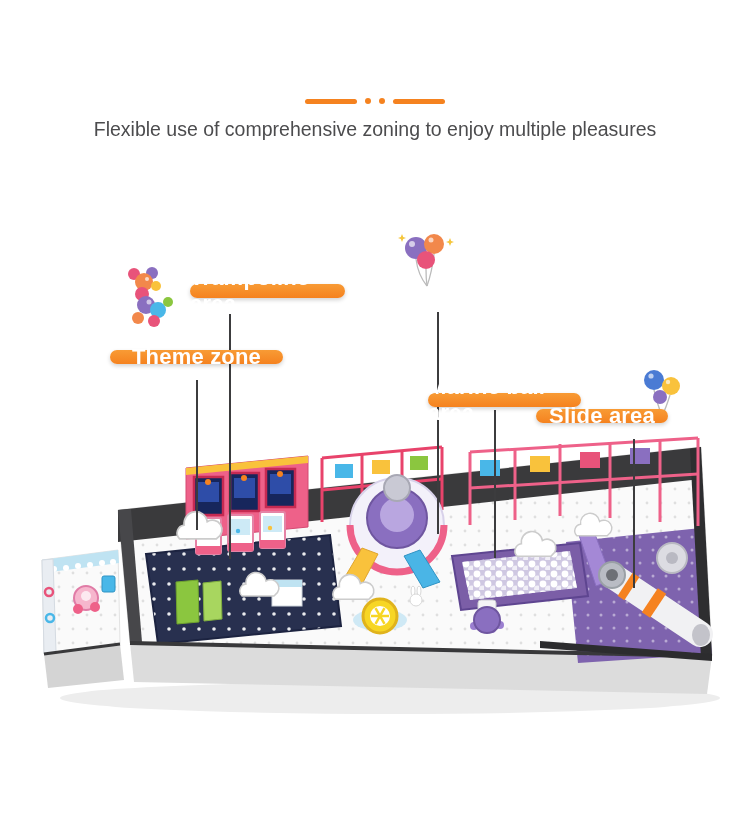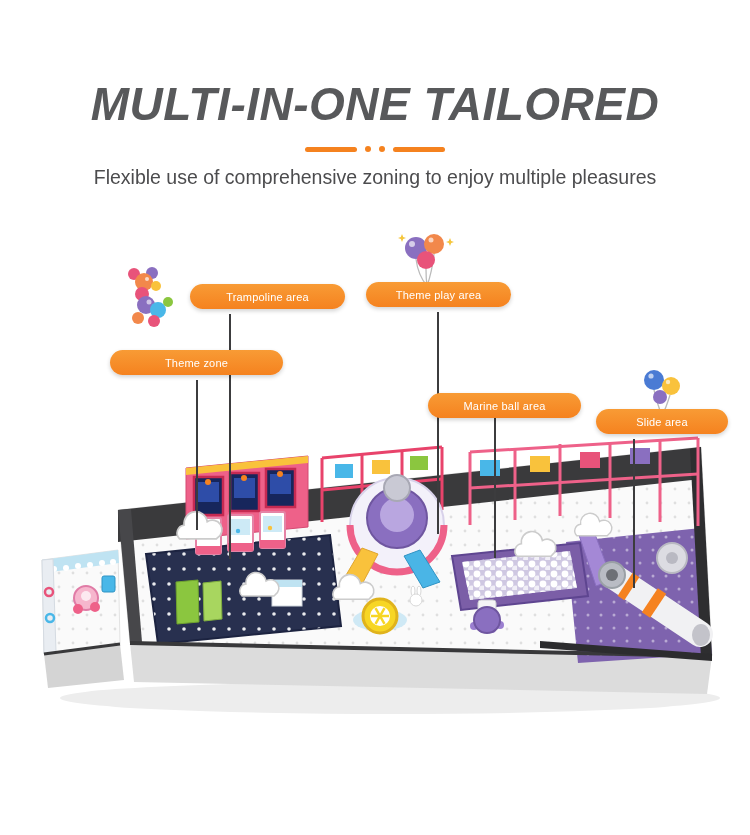--- a/index.html
+++ b/index.html
@@ -19,43 +19,42 @@
   .subtitle{margin:14px 0 16px 0;font-size:19.5px;color:#4c4c4e;}
   .scene{position:absolute;left:0;top:0;width:750px;height:835px;}
   .playground{position:absolute;left:0;top:430px;width:750px;height:340px;z-index:1;}
   .leader{position:absolute;width:1.5px;background:#3c3c3e;z-index:2;}
   #leader-trampoline{left:229px;top:314px;height:245px;}
   #leader-game{left:196px;top:380px;height:150px;}
   #leader-theme{left:437px;top:312px;height:222px;}
   #leader-marine{left:494px;top:410px;height:148px;}
   #leader-slide{left:633px;top:439px;height:149px;}
   .label{
-    position:absolute;height:25px;border-radius:16px;z-index:5;
+    position:absolute;height:14px;border-radius:16px;z-index:5;
     background:linear-gradient(180deg,#f89b35,var(--accent,#f07e04));
-    color:#ffffff;font-size:11px;font-weight:normal;letter-spacing:.2px;
+    color:#ffffff;font-size:22px;font-weight:bold;letter-spacing:.2px;
     display:flex;align-items:center;justify-content:center;
     box-shadow:0 2px 4px rgba(0,0,0,.18);
   }
   #label-trampoline{left:190px;top:284px;width:155px;}
   #label-theme{left:366px;top:282px;width:145px;}
   #label-game{left:110px;top:350px;width:173px;}
   #label-marine{left:428px;top:380px;width:153px;margin-top:13px;}
-  #label-slide{left:596px;top:409px;width:132px;}
+  #label-slide{left:536px;top:409px;width:132px;}
   .deco-icon{position:absolute;z-index:4;}
   #icon-balloon-dog{left:106px;top:260px;}
   #icon-balloons-theme{left:394px;top:230px;}
   #icon-balloons-slide{left:638px;top:366px;}
 </style>
 </head>
 <body>
 
 <div class="page">
 
   <header class="header">
-    <h1 class="title">MULTI-IN-ONE TAILORED</h1>
     <div class="divider">
       <span class="bar"></span>
       <span class="dot"></span>
       <span class="dot"></span>
       <span class="bar"></span>
     </div>
     <p class="subtitle">Flexible use of comprehensive zoning to enjoy multiple pleasures</p>
   </header>
 
   <div class="scene">
@@ -229,21 +228,20 @@
       <line x1="44" y1="224" x2="120" y2="214" stroke="#38383a" stroke-width="3"></line>
     </svg>
 
     <div class="leader" id="leader-trampoline"></div>
     <div class="leader" id="leader-game"></div>
     <div class="leader" id="leader-theme"></div>
     <div class="leader" id="leader-marine"></div>
     <div class="leader" id="leader-slide"></div>
 
     <div class="label" id="label-trampoline">Trampoline area</div>
-    <div class="label" id="label-theme">Theme play area</div>
     <div class="label" id="label-game">Theme zone</div>
     <div class="label" id="label-marine">Marine ball area</div>
     <div class="label" id="label-slide">Slide area</div>
 
     <svg class="deco-icon" id="icon-balloon-dog" width="84" height="80" viewBox="0 0 84 80" xmlns="http://www.w3.org/2000/svg">
       <circle cx="28" cy="14" r="6" fill="#e8537a"></circle>
       <circle cx="46" cy="13" r="6" fill="#8a6fc0"></circle>
       <circle cx="38" cy="22" r="9" fill="#f2884b"></circle>
       <circle cx="50" cy="26" r="5" fill="#f9c23c"></circle>
       <circle cx="36" cy="34" r="7" fill="#e8537a"></circle>

